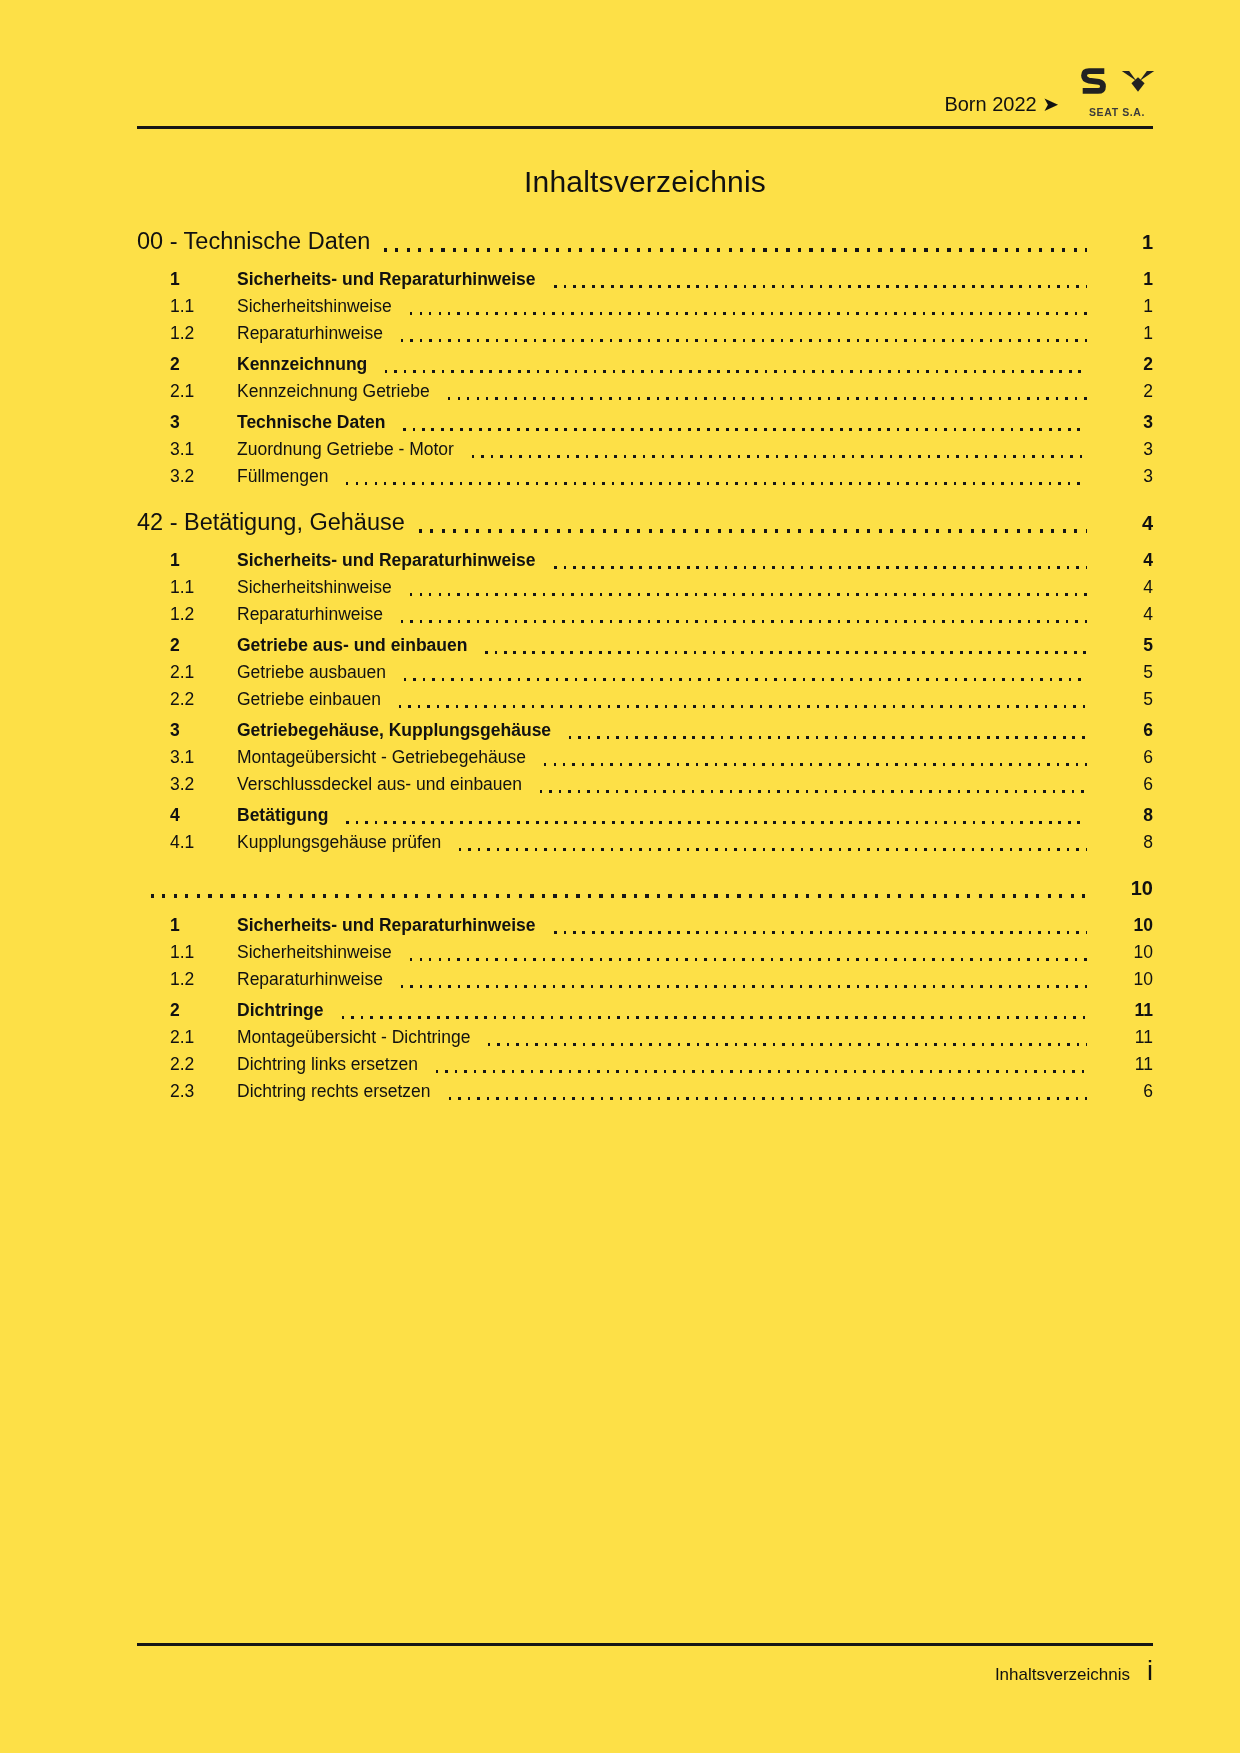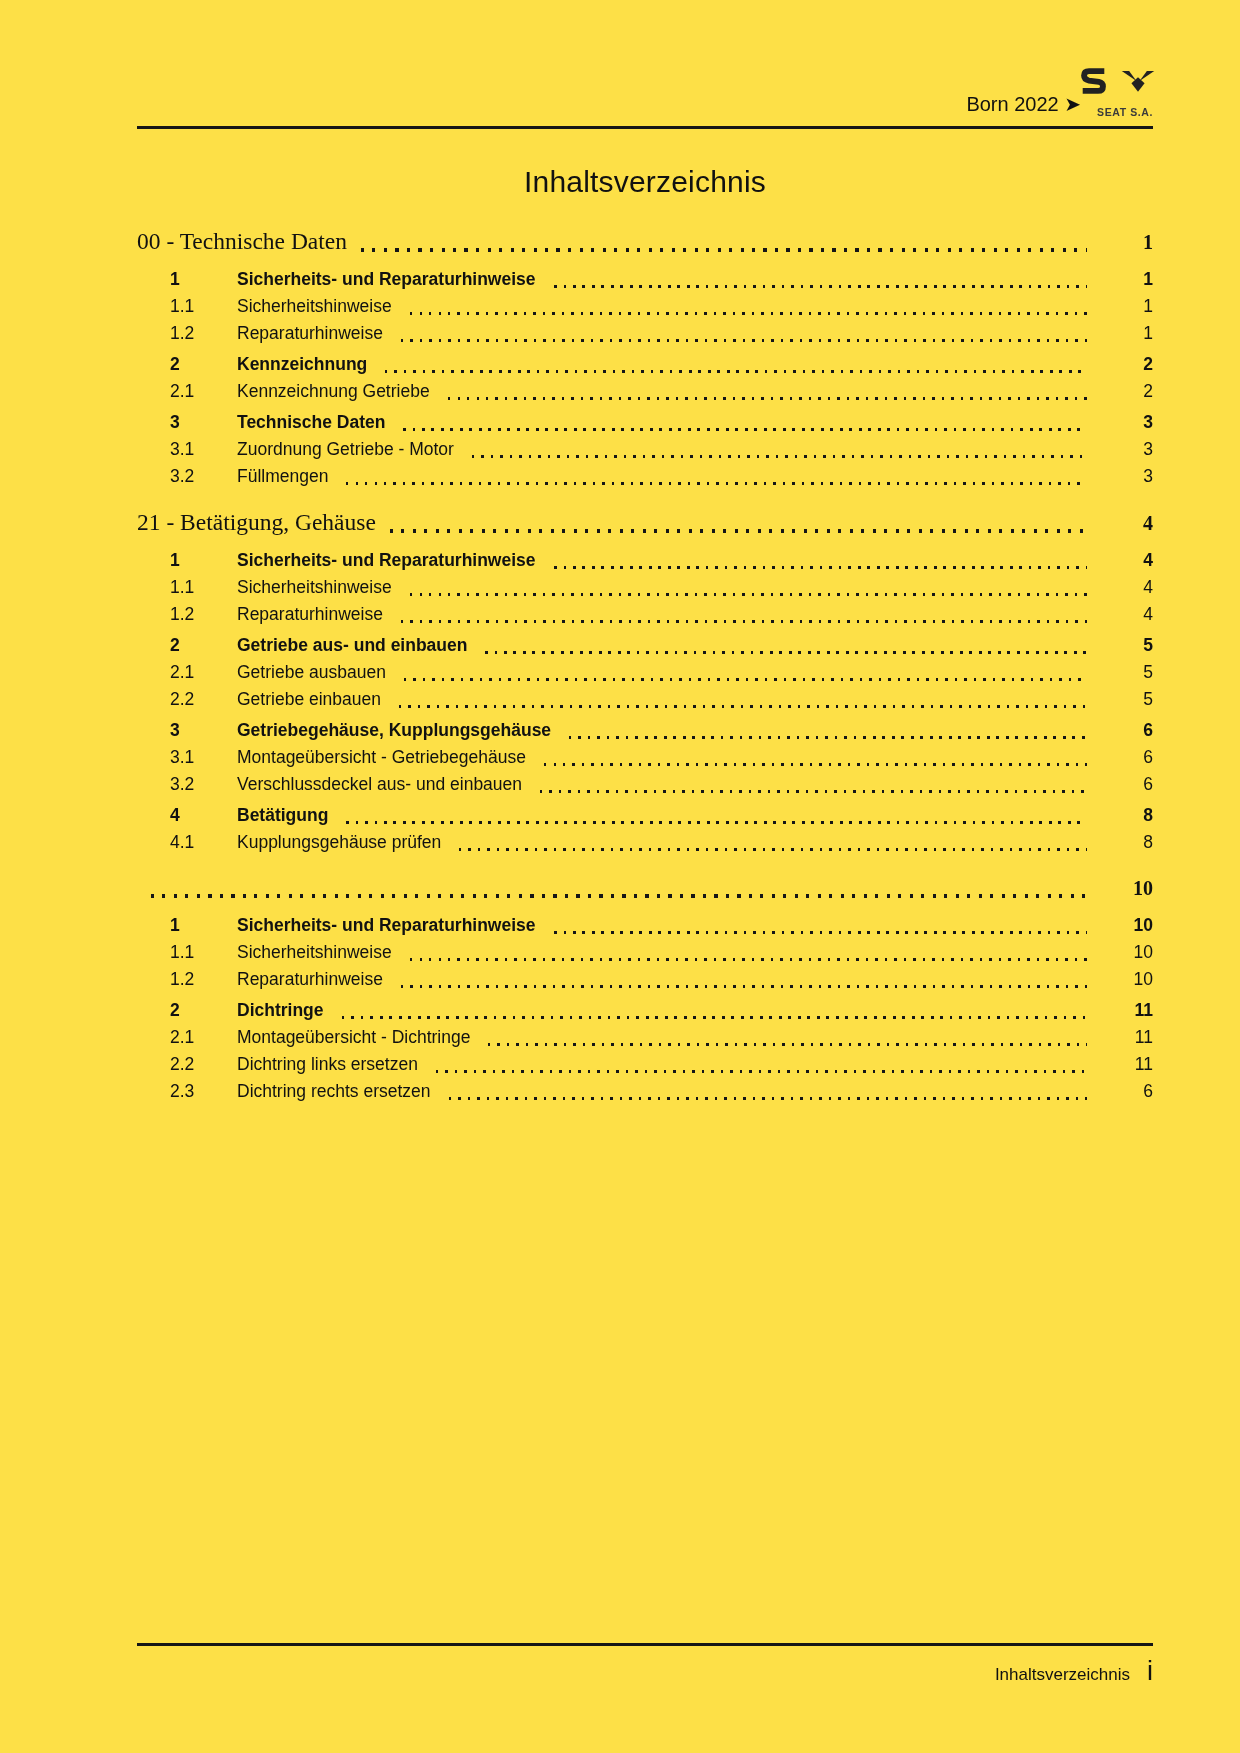--- a/index.html
+++ b/index.html
@@ -7,34 +7,34 @@
   body { font-family:"Liberation Sans","DejaVu Sans",sans-serif; color:#111; }
   .page {
     position:relative; width:1240px; height:1753px; background:#fde047;
     margin:0 auto; overflow:hidden;
   }
   .content { position:absolute; left:137px; top:0; width:1016px; }
 
   
   .header { padding-top:66px; display:flex; justify-content:flex-end; align-items:flex-end; }
   .header-text { text-align:right; font-size:20px; line-height:27px; white-space:nowrap; }
-  .brand-block { width:72px; text-align:right; }
+  .brand-block { margin-left:22px; width:72px; text-align:center; }
   .brand-logos { display:flex; align-items:center; justify-content:center; gap:7px; height:34px; }
   .brand-divider { width:2px; height:32px; background:#666; }
   .brand-name { font-size:10.5px; font-weight:700; letter-spacing:0.6px; color:#3b3b3b; margin-top:6px; white-space:nowrap; }
   .top-rule { border-top:3px solid #161616; margin-top:8px; }
 
   
   .doc-title { text-align:center; font-size:30px; font-weight:400; margin-top:36px; letter-spacing:0.2px; }
 
   
   .toc { margin-top:26px; }
   .chapter + .chapter { margin-top:16px; }
   .row { display:flex; align-items:baseline; }
-  .chapter-row { font-size:23.5px; line-height:32px; margin-bottom:8px;font-family:Liberation Serif, serif; }
+  .chapter-row { font-size:23.5px; line-height:32px; margin-bottom:8px; }
   .ch-label { flex:none; white-space:nowrap; }
   .entry { font-size:17.5px; line-height:27px; }
   .entry.lvl1 { font-weight:700; margin-top:4px; }
   .num { flex:none; margin-left:33px; width:67px; }
   .etitle { flex:none; padding-right:4px; white-space:nowrap; }
   .leader {
     flex:1 1 auto; align-self:flex-end; height:2.6px; margin:0 12px 5px 14px;
     background-image:repeating-linear-gradient(to right,#161616 0 2.2px,transparent 2.2px 9.5px);
   }
   .entry.lvl1 .leader {
@@ -141,21 +141,21 @@
           </div>
           <div class="row entry">
             <span class="num">3.2</span>
             <span class="etitle">Füllmengen</span>
             <span class="leader"></span>
             <span class="page-num">3</span>
           </div>
         </div>
         <div class="chapter">
           <div class="row chapter-row">
-            <span class="ch-label">21 - Betätigung, Gehäuse</span>
+            <span class="ch-label">42 - Betätigung, Gehäuse</span>
             <span class="leader"></span>
             <span class="page-num">4</span>
           </div>
           <div class="row entry lvl1">
             <span class="num">1</span>
             <span class="etitle">Sicherheits- und Reparaturhinweise</span>
             <span class="leader"></span>
             <span class="page-num">4</span>
           </div>
           <div class="row entry">

